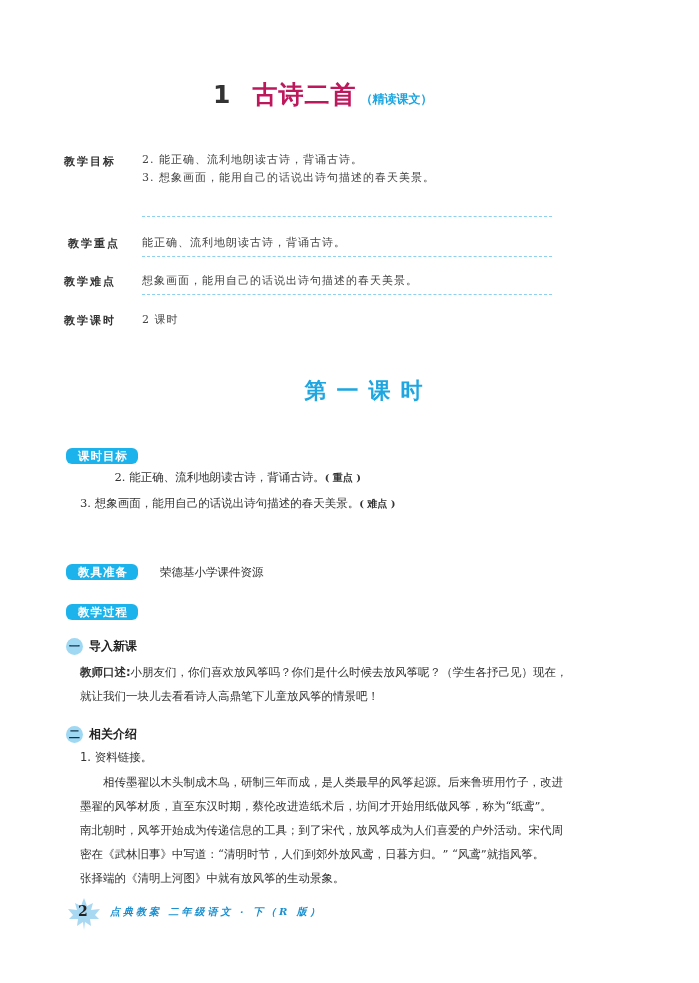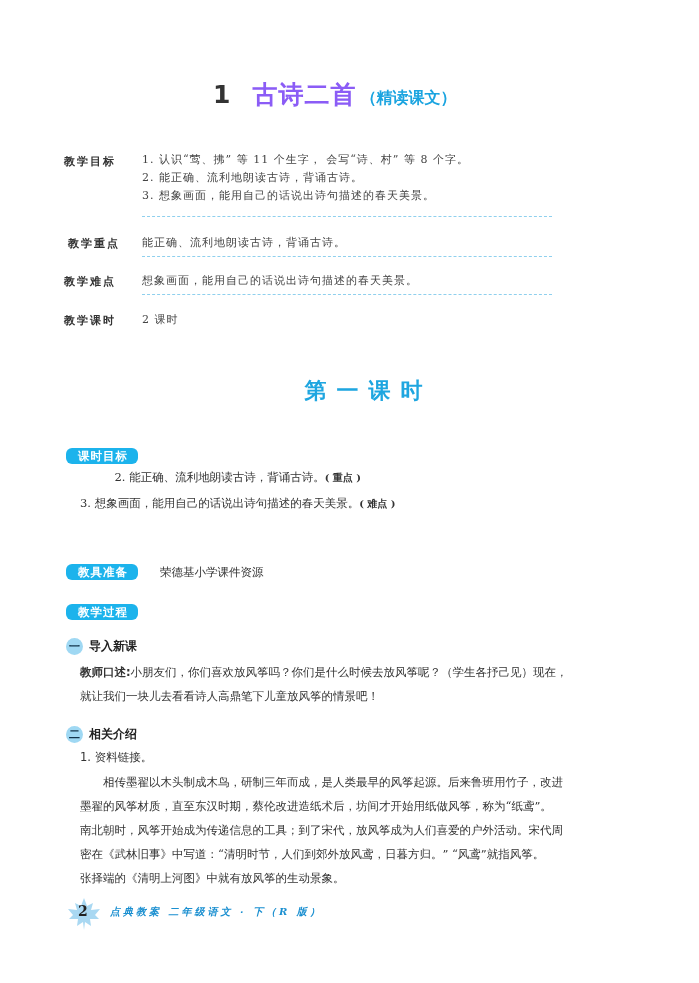--- a/index.html
+++ b/index.html
@@ -3,22 +3,22 @@
 <meta charset="utf-8">
 <style>
   html, body { margin: 0; padding: 0; }
   body {
     width: 699px; height: 983px; background: #ffffff; position: relative; overflow: hidden;
     font-family: "DejaVu Serif", "Liberation Serif", serif; color: #333;
   }
   .abs { position: absolute; }
   .title-wrap { left: 213px; top: 78px; display: flex; align-items: baseline; }
   .title-num { font-family: "DejaVu Sans", sans-serif; font-weight: bold; font-size: 25px; color: #333; margin-right: 22px; }
-  .title-text { font-family: "DejaVu Sans", sans-serif; font-weight: bold; font-size: 25px; color: #8b5cf6; letter-spacing: 1px; }
-  .title-tag { font-family: "DejaVu Sans", sans-serif; font-weight: bold; font-size: 16px; color: #1aa4e0; margin-left: 4px; }
+  .title-text { font-family: "DejaVu Sans", sans-serif; font-weight: bold; font-size: 25px; color: #be185d; letter-spacing: 1px; }
+  .title-tag { font-family: "DejaVu Sans", sans-serif; font-weight: bold; font-size: 12px; color: #1aa4e0; margin-left: 4px; }
 
   .meta-label { font-family: "DejaVu Serif", serif; font-weight: bold; font-size: 11px; color: #333; letter-spacing: 2px; }
   .meta-text { font-size: 11px; color: #444; line-height: 18px; letter-spacing: 1px; }
   .dotline { height: 0; border-top: 1px dashed #8fd0ee; }
 
   .lesson-title { left: 0; width: 699px; top: 376px; text-align: center; font-family: "DejaVu Sans", sans-serif; font-weight: bold; font-size: 22px; color: #1fa6e0; letter-spacing: 10px; padding-left: 19px; }
 
   .pill { background: #1cb3ec; color: #fff; font-family: "DejaVu Sans", sans-serif; font-weight: bold; font-size: 11.5px;
           border-radius: 6px; height: 16px; line-height: 16px; padding: 0 10px 0 12px; display: inline-block; letter-spacing: 1px; }
   .body-text { font-size: 11.5px; color: #333; line-height: 18px; }
@@ -36,21 +36,20 @@
 <body>
 
 <div class="abs title-wrap">
   <span class="title-num">1</span>
   <span class="title-text">古诗二首</span>
   <span class="title-tag">（精读课文）</span>
 </div>
 
 <div class="abs meta-label" style="left:64px; top:154px;">教学目标</div>
 <div class="abs" style="left:142px; top:151px;">
-  <div class="meta-text">1. 认识“莺、拂” 等 11 个生字， 会写“诗、村” 等 8 个字。</div>
   <div class="meta-text">2. 能正确、流利地朗读古诗，背诵古诗。</div>
   <div class="meta-text">3. 想象画面，能用自己的话说出诗句描述的春天美景。</div>
 </div>
 <div class="abs dotline" style="left:142px; top:216px; width:410px;"></div>
 
 <div class="abs meta-label" style="left:68px; top:236px;">教学重点</div>
 <div class="abs meta-text" style="left:142px; top:234px;">能正确、流利地朗读古诗，背诵古诗。</div>
 <div class="abs dotline" style="left:142px; top:256px; width:410px;"></div>
 
 <div class="abs meta-label" style="left:64px; top:274px;">教学难点</div>

